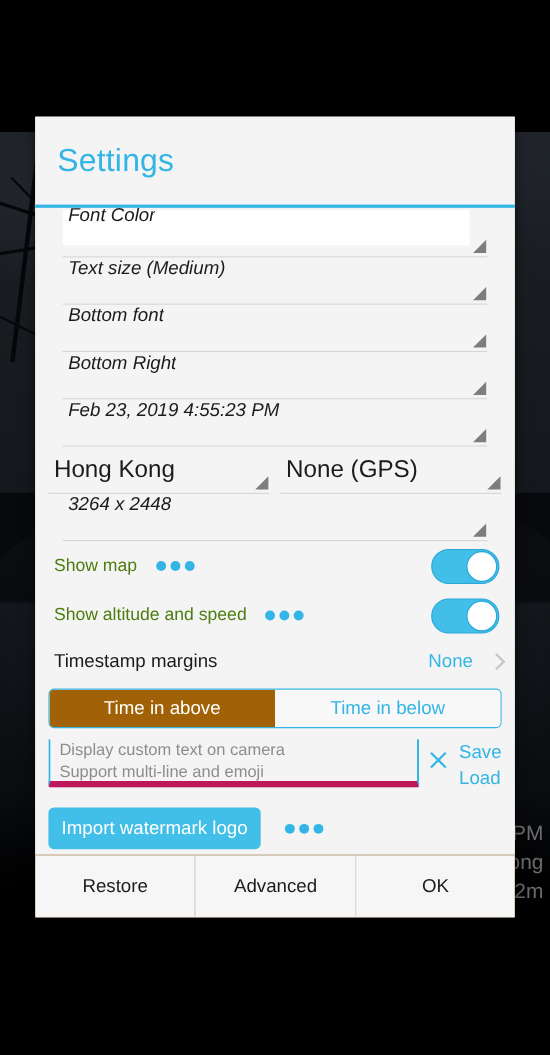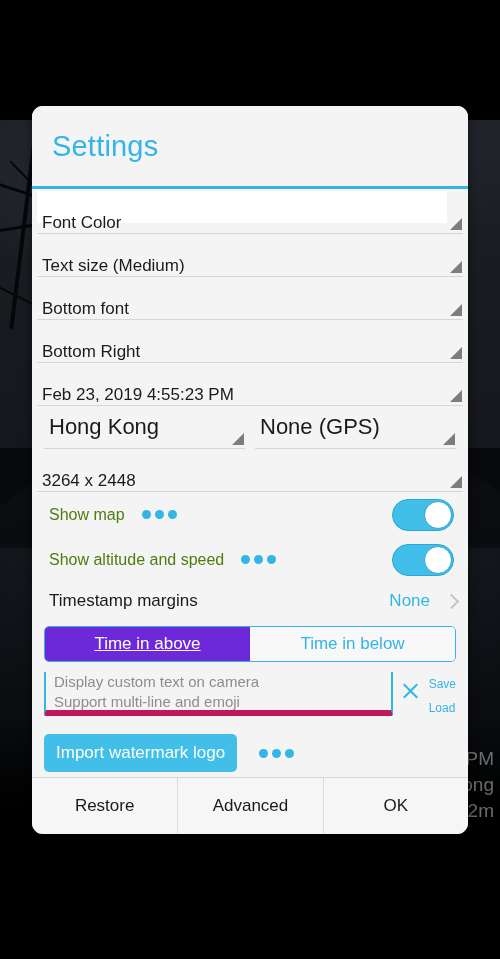--- a/index.html
+++ b/index.html
@@ -101,21 +101,20 @@
     position: absolute;
     left: 32px;
     top: 106px;
     width: 436px;
     height: 728px;
     background: #f4f4f4;
     box-shadow: 0 2px 10px rgba(0,0,0,0.55);
     display: flex;
     flex-direction: column;
     overflow: hidden;
-    border-radius: 11px;
   }
 
   .dlg-header {
     height: 80px;
     display: flex;
     align-items: center;
     padding: 0 20px;
     background: #f4f4f4;
     flex: 0 0 auto;
   }
@@ -135,24 +134,25 @@
     flex: 1 1 auto;
     background: #f4f4f4;
     overflow: hidden;
     padding-top: 2px;
   }
 
   
   .spinner-row {
     position: relative;
     height: 43px;
-    margin: 0 5px;
+    margin: 0 25px;
     border-bottom: 1px solid #d6d6d6;
     display: flex;
-    align-items: flex-end;
+    align-items: flex-start;
+    font-style: italic;
   }
   .spinner-row .sp-label {
     font-size: 17px;
     color: #1b1b1b;
     padding-left: 5px;
     white-space: nowrap;
     overflow: hidden;
     text-overflow: ellipsis;
   }
   .sp-arrow {
@@ -295,21 +295,21 @@
     border-radius: 5px;
     overflow: hidden;
   }
   .seg {
     flex: 1 1 50%;
     display: flex;
     align-items: center;
     justify-content: center;
     font-size: 17px;
   }
-  .seg.active { background: #6d28d9; color: #ffffff; text-decoration: underline; }
+  .seg.active { background: #a16207; color: #ffffff; }
   .seg.inactive { background: #f8f8f8; color: #33b5e5; }
 
   
   .textfield-block {
     margin: 10px 12px 0 12px;
     display: flex;
     align-items: flex-start;
   }
   .tf-wrap {
     flex: 1 1 auto;
@@ -346,21 +346,21 @@
   .tf-clear::after  { transform: rotate(-45deg); }
   .tf-actions {
     flex: 0 0 auto;
     display: flex;
     flex-direction: column;
     align-items: flex-start;
     margin-left: 2px;
   }
   .tf-actions span {
     color: #33b5e5;
-    font-size: 12px;
+    font-size: 17px;
     line-height: 24px;
   }
 
   
   .import-row {
     margin: 14px 12px 0 12px;
     display: flex;
     align-items: center;
   }
   .btn-import {

